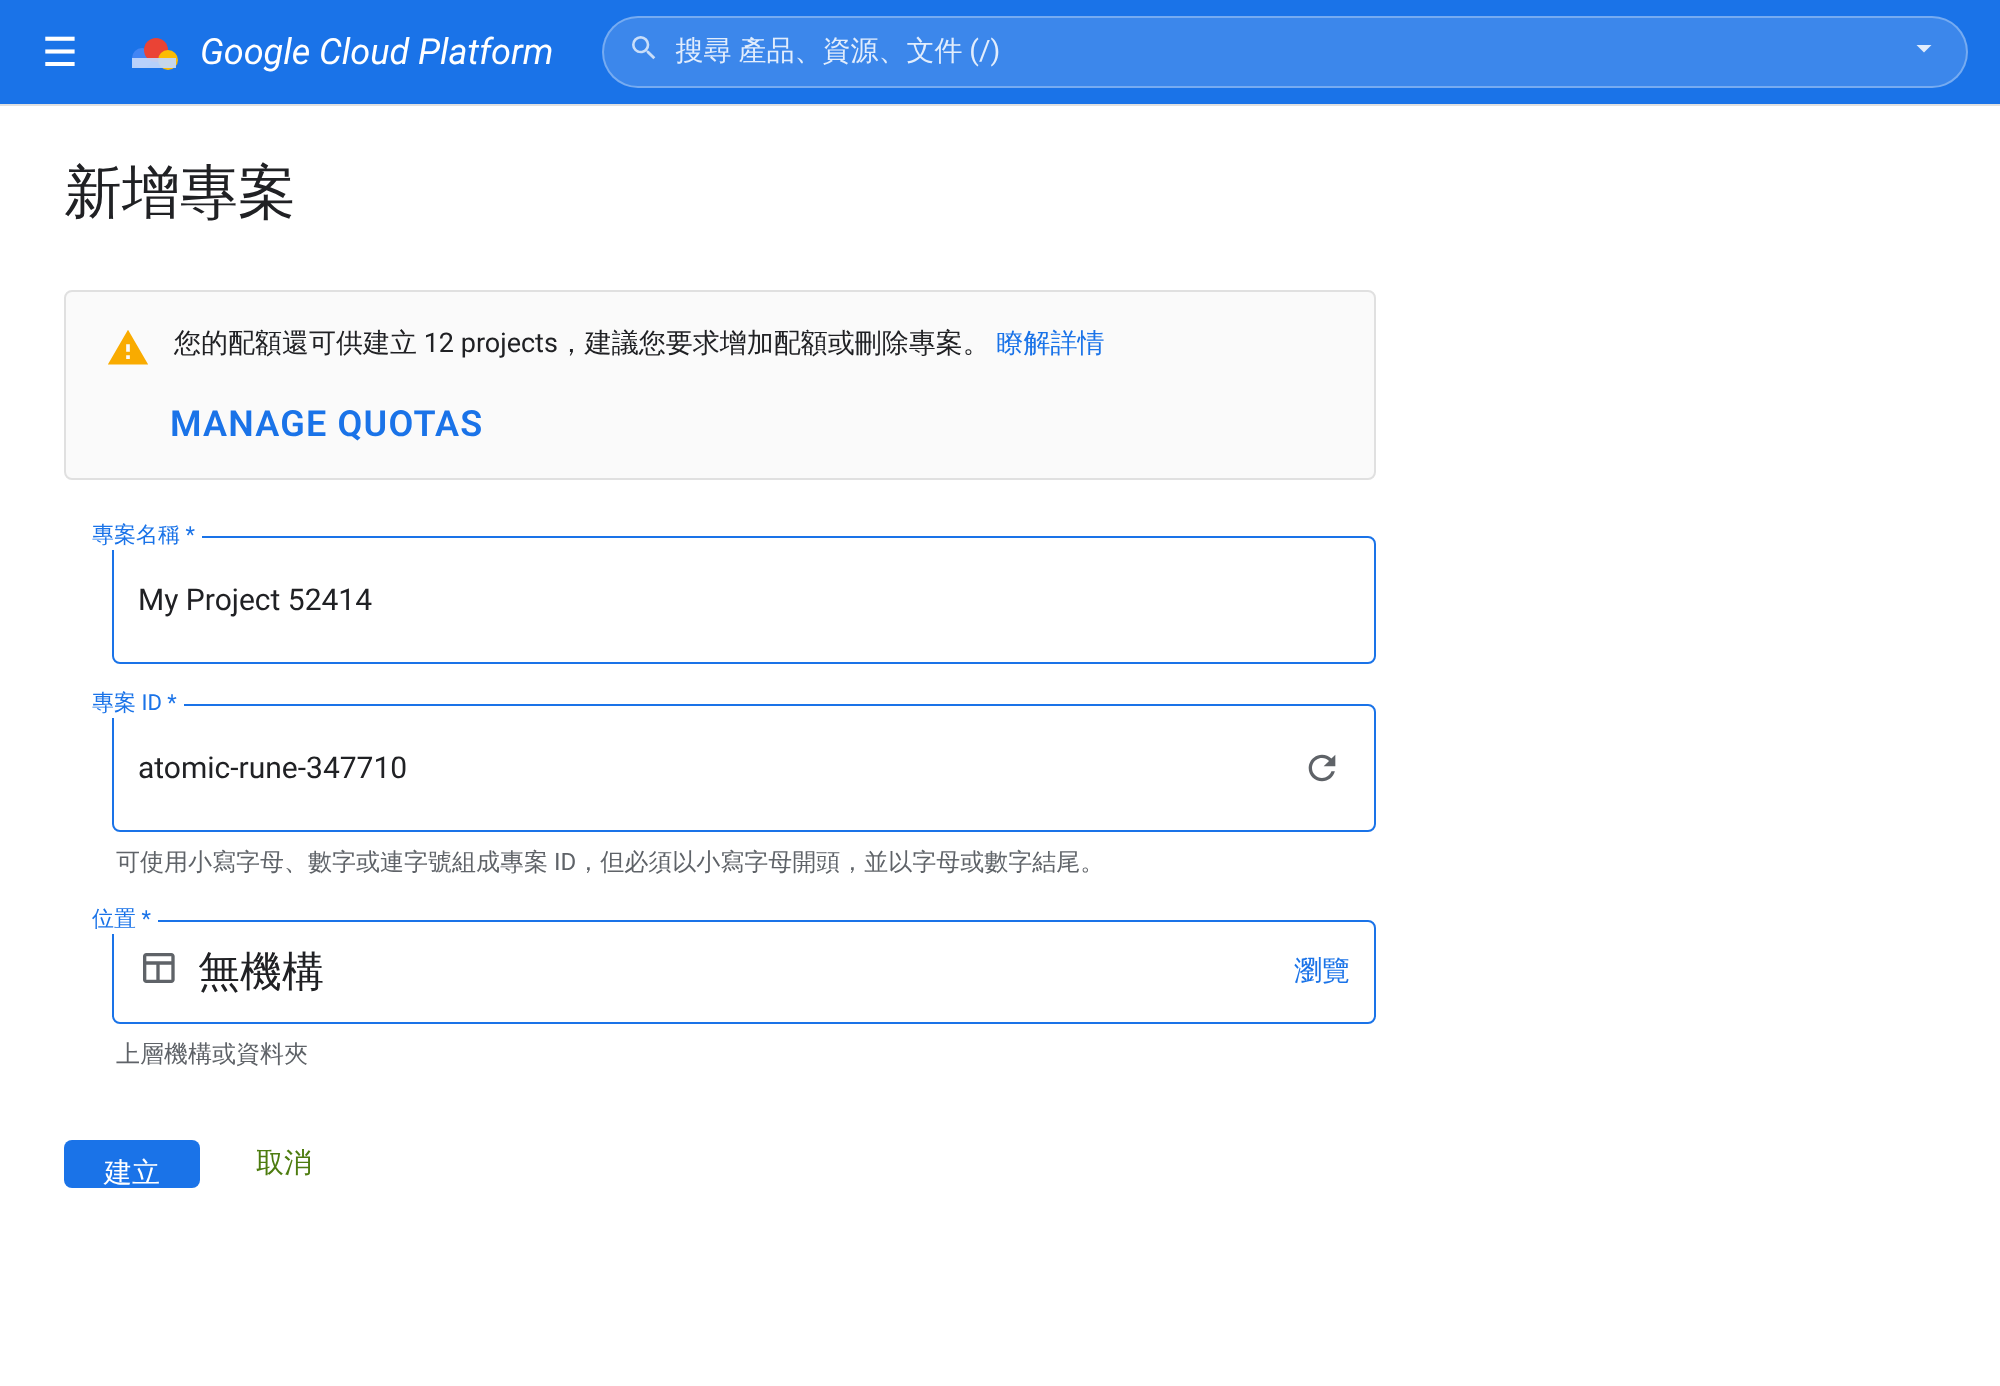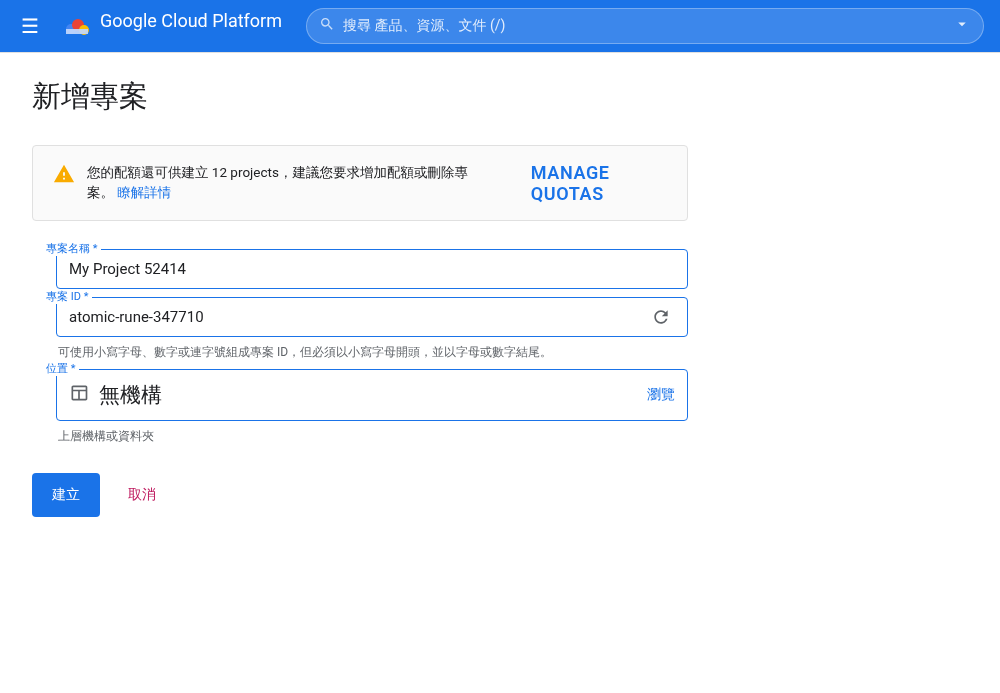--- a/index.html
+++ b/index.html
@@ -23,22 +23,23 @@
       color: #fff;
       font-size: 20px;
       cursor: pointer;
       display: flex;
       align-items: center;
       justify-content: center;
       width: 28px;
     }
     .nav-logo {
       display: flex;
-      align-items: flex-start;
+      align-items: center;
       gap: 8px;
+      font-style: italic;
     }
     .nav-title {
       color: #fff;
       font-size: 18px;
       font-weight: 400;
       white-space: nowrap;
     }
     .nav-search {
       flex: 1;
       margin-left: 8px;
@@ -81,20 +82,21 @@
     }
 
     
     .warning-box {
       background: #fafafa;
       border: 1px solid #e0e0e0;
       border-radius: 4px;
       padding: 16px 20px;
       margin-bottom: 28px;
       display: flex;
+      flex-direction: column;
       gap: 12px;
       justify-content: space-between;
     }
     .warning-content {
       display: flex;
       align-items: flex-start;
       gap: 12px;
     }
     .warning-icon {
       font-size: 20px;
@@ -120,21 +122,21 @@
       text-decoration: none;
       cursor: pointer;
       border: none;
       background: none;
       padding: 0;
       margin-left: 32px;
     }
 
     
     .form-field {
-      margin-bottom: 8px;
+      margin-bottom: 20px;
       position: relative;
       padding-left: 24px;
     }
     .field-label {
       font-size: 11px;
       color: #1a73e8;
       background: #fff;
       position: absolute;
       top: -8px;
       left: 10px;
@@ -144,21 +146,21 @@
     .field-required::after {
       content: ' *';
       color: #1a73e8;
     }
     .field-input-wrapper {
       border: 1.5px solid #1a73e8;
       border-radius: 4px;
       display: flex;
       align-items: center;
       padding: 0 12px;
-      height: 40px;
+      height: 64px;
       background: #fff;
     }
     .field-input {
       flex: 1;
       border: none;
       outline: none;
       font-size: 15px;
       color: #202124;
       background: transparent;
       font-family: inherit;
@@ -218,25 +220,25 @@
     }
     .btn-primary {
       background: #1a73e8;
       color: #fff;
       border: none;
       border-radius: 4px;
       padding: 8px 20px;
       font-size: 14px;
       font-weight: 500;
       cursor: pointer;
-      height: 44px;
+      height: 24px;
     }
     .btn-cancel {
       background: none;
-      color: #be185d;
+      color: #4d7c0f;
       border: none;
       font-size: 14px;
       font-weight: 500;
       cursor: pointer;
       padding: 8px 12px;
       height: 36px;
     }
 
     
     .top-divider {

